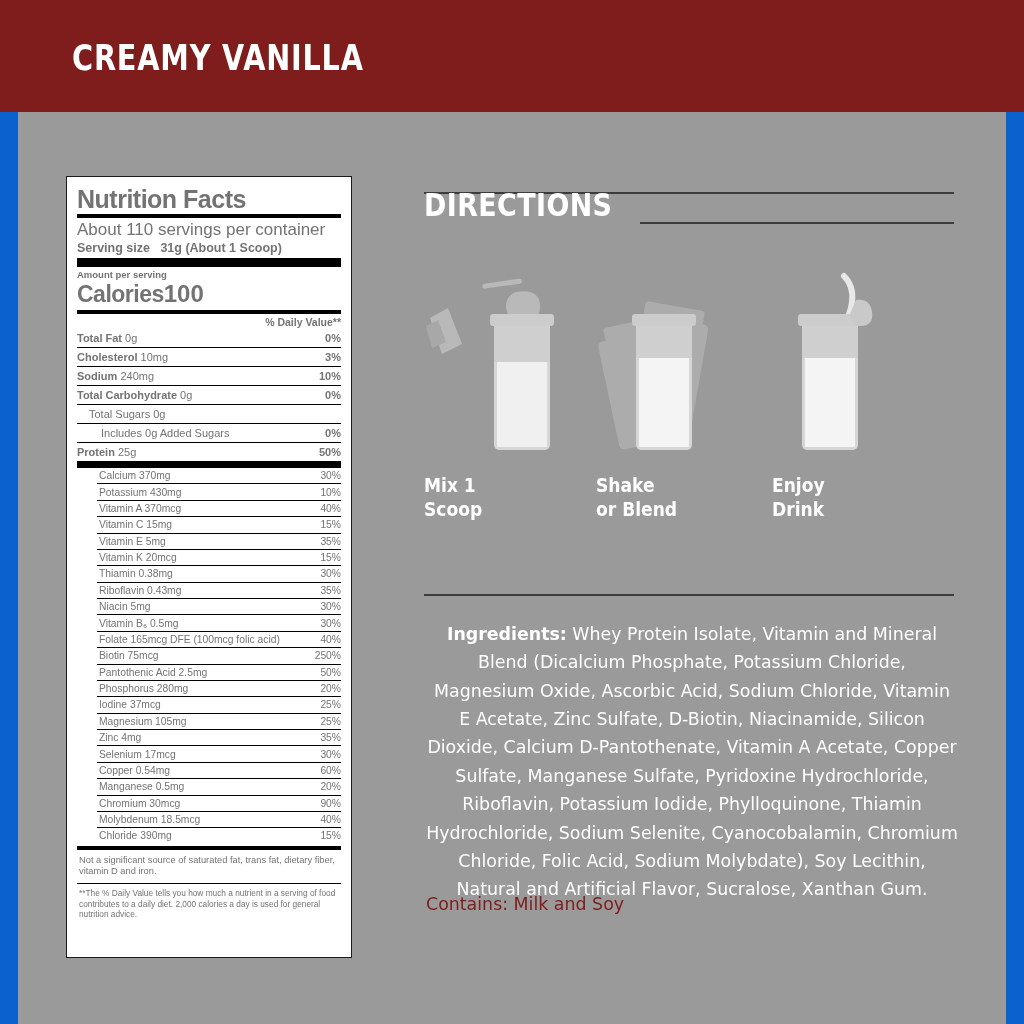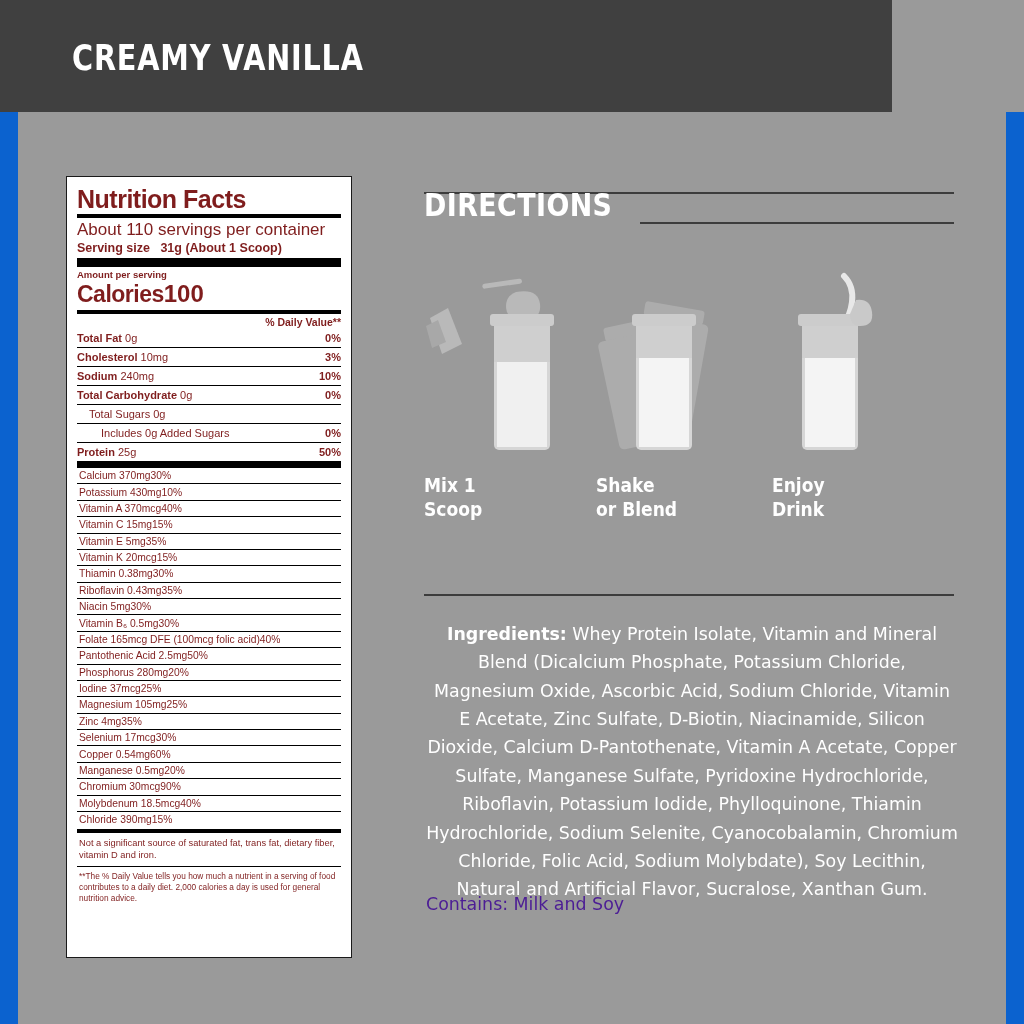--- a/index.html
+++ b/index.html
@@ -6,22 +6,22 @@
   html, body { margin:0; padding:0; }
   body {
     width:1024px; height:1024px;
     background:#9a9a9a;
     font-family:"Liberation Sans", sans-serif;
     overflow:hidden;
     position:relative;
   }
   
   .header {
-    position:absolute; left:0; top:0; width:892px; height:112px;
-    background:#404040;
+    position:absolute; left:0; top:0; width:1024px; height:112px;
+    background:#7f1d1d;
   }
   .header-title {
     position:absolute; left:72px; top:38px;
     color:#ffffff;
     font-size:35px;
     font-weight:bold;
     letter-spacing:1px;
     font-family:"DejaVu Sans", sans-serif;
     transform:scaleX(0.82);
     transform-origin:left center;
@@ -35,21 +35,21 @@
     background:#0b62cf;
   }
 
   
   .nfp {
     position:absolute; left:66px; top:176px;
     width:286px; height:782px;
     background:#ffffff;
     border:1px solid #1a1a1a;
     padding:8px 10px 6px 10px;
-    color:#7f1d1d;
+    color:#737373;
     font-family:"Liberation Sans", sans-serif;
   }
   .nfp-title {
     font-size:25px; font-weight:bold; line-height:1.0;
     letter-spacing:-0.5px;
     margin:2px 0 2px 0;
   }
   .rule-thin { border-bottom:1px solid #000; }
   .rule-med  { border-bottom:4px solid #000; }
   .rule-thick{ border-bottom:9px solid #000; }
@@ -67,23 +67,24 @@
   .line {
     display:flex; justify-content:space-between;
     font-size:11px; padding:3px 0 3px 0;
     border-bottom:1px solid #000;
   }
   .line .nm b { font-weight:bold; }
   .line .pct { font-weight:bold; }
   .indent1 { padding-left:12px;text-align:right; }
   .indent2 { padding-left:24px; }
   .micro {
-    display:flex; justify-content:flex-start;
+    display:flex; justify-content:space-between;
     font-size:10.3px; padding:2.2px 0 2.2px 2px;
     border-bottom:1px solid #000;
+    margin-left:20px;
   }
   .micro:last-child { border-bottom:none; }
   .note {
     font-size:9.3px; line-height:1.25; padding:5px 2px 5px 2px;
   }
   .footnote {
     font-size:8.3px; line-height:1.3; padding:4px 2px 0 2px;
   }
 
   
@@ -111,21 +112,21 @@
 
   .ing {
     position:absolute; left:426px; top:620px; width:532px;
     color:#ffffff; font-size:17.4px; line-height:1.63;
     font-family:"DejaVu Sans", sans-serif;
     text-align:center;
   }
   .ing b { font-weight:bold; }
   .contains {
     position:absolute; left:426px; top:894px; width:532px;
-    color:#4c1d95; font-size:17.4px;
+    color:#7f1d1d; font-size:17.4px;
     font-family:"DejaVu Sans", sans-serif;
   }
 </style>
 </head>
 <body>
 
 <div class="header">
   <div class="header-title">CREAMY VANILLA</div>
 </div>
 <div class="blue-strip-left"></div>
@@ -222,20 +223,24 @@
       </div>
       <div class="micro">
         <span>Vitamin B₆ 0.5mg</span>
         <span>30%</span>
       </div>
       <div class="micro">
         <span>Folate 165mcg DFE (100mcg folic acid)</span>
         <span>40%</span>
       </div>
       <div class="micro">
+        <span>Biotin 75mcg</span>
+        <span>250%</span>
+      </div>
+      <div class="micro">
         <span>Pantothenic Acid 2.5mg</span>
         <span>50%</span>
       </div>
       <div class="micro">
         <span>Phosphorus 280mg</span>
         <span>20%</span>
       </div>
       <div class="micro">
         <span>Iodine 37mcg</span>
         <span>25%</span>

